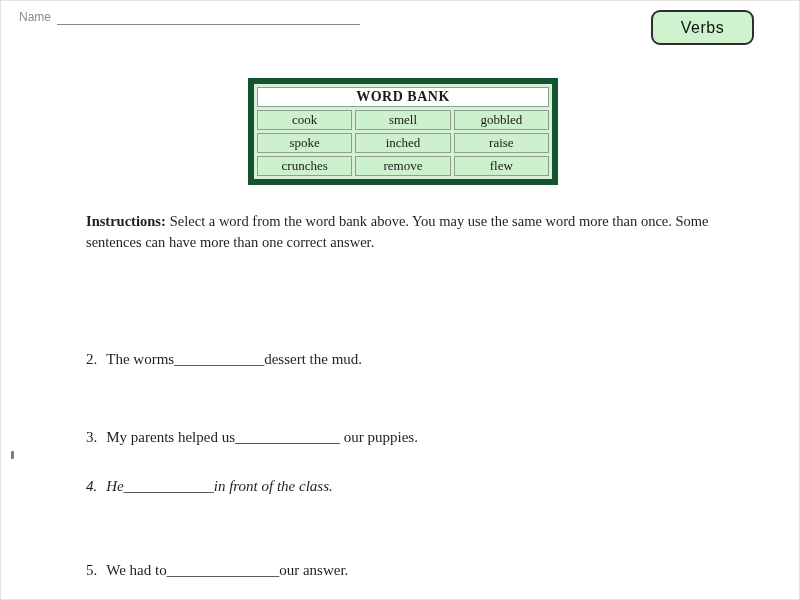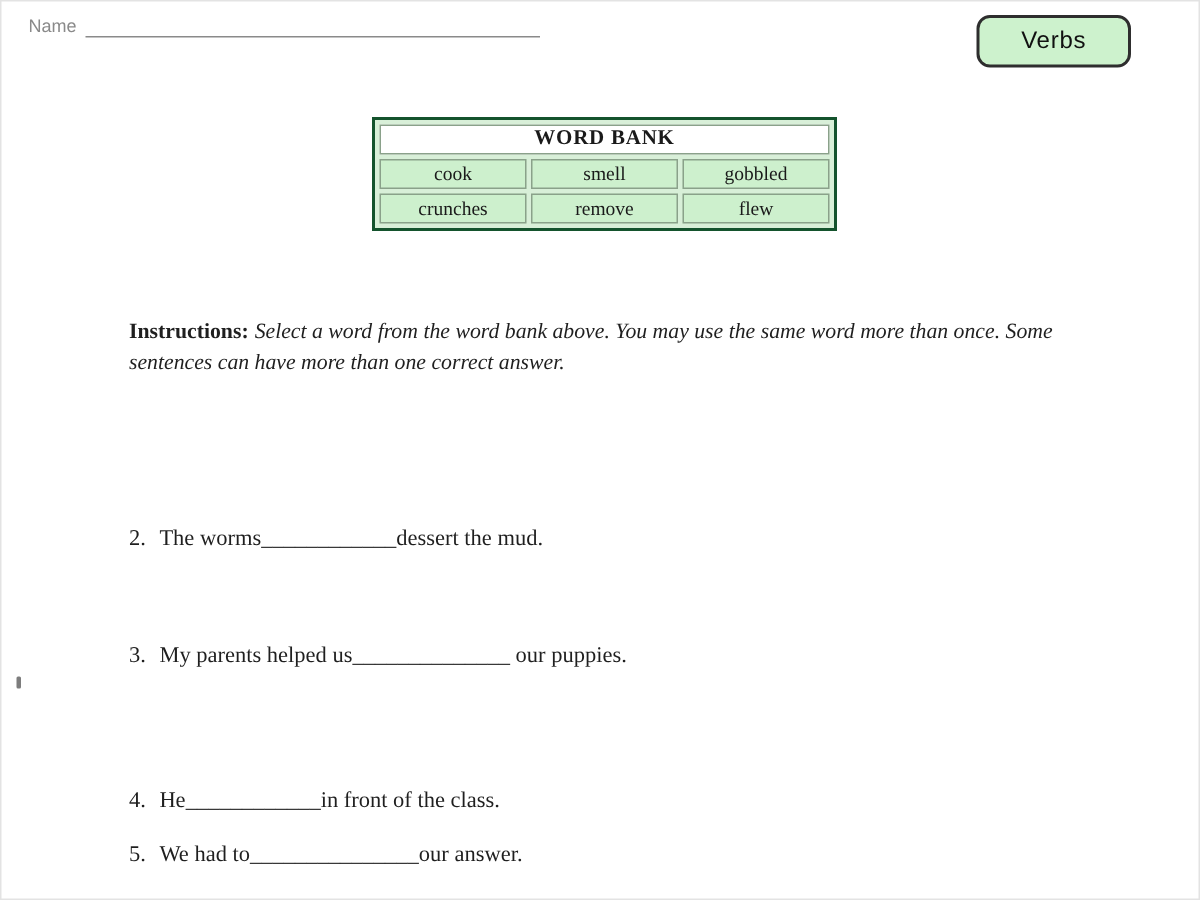--- a/index.html
+++ b/index.html
@@ -56,21 +56,21 @@
 
   
   .word-bank {
     position: absolute;
     left: 247px;
     top: 77px;
     width: 310px;
     border-collapse: separate;
     border-spacing: 3px;
     background: #d8efd8;
-    border: 2px solid #14532d;
+    border: 6px solid #14532d;
     table-layout: fixed;
   }
   .word-bank td {
     border: 1px solid #8aa18a;
     background: #cdf0cd;
     text-align: center;
     font-size: 13px;
     padding: 1px 2px;
     color: #1a1a1a;
   }
@@ -85,36 +85,36 @@
   .instructions {
     position: absolute;
     left: 85px;
     top: 210px;
     width: 628px;
     font-size: 14.5px;
     line-height: 1.45;
     color: #1f1f1f;
   }
   .instr-label { font-weight: bold; }
-  .instr-text { margin-left: 4px; font-style: italic; }
+  .instr-text { margin-left: 4px; }
 
   
   .sentence {
     position: absolute;
     left: 85px;
     font-size: 15px;
     color: #1f1f1f;
     white-space: nowrap;
   }
   .sentence .num { margin-right: 9px; }
   .sentence .blank { letter-spacing: 0; }
   #s1 { top: 268px; }
   #s2 { top: 350px; }
   #s3 { top: 428px; }
-  #s4 { top: 525px; }
+  #s4 { top: 477px; font-style: italic; }
   #s5 { top: 561px; }
 
   
   .stray-mark {
     position: absolute;
     left: 10px;
     top: 450px;
     width: 3px;
     height: 8px;
     background: #7d7d7d;
@@ -139,20 +139,25 @@
     <tbody>
       <tr>
         <td class="wb-header" colspan="3">WORD BANK</td>
       </tr>
       <tr>
         <td>cook</td>
         <td>smell</td>
         <td>gobbled</td>
       </tr>
       <tr>
+        <td>spoke</td>
+        <td>inched</td>
+        <td>raise</td>
+      </tr>
+      <tr>
         <td>crunches</td>
         <td>remove</td>
         <td>flew</td>
       </tr>
     </tbody>
   </table>
 
   <div class="instructions">
     <span class="instr-label">Instructions:</span><span class="instr-text">Select a word from the word bank above. You may use the same word more than once. Some sentences can have more than one correct answer.</span>
   </div>

